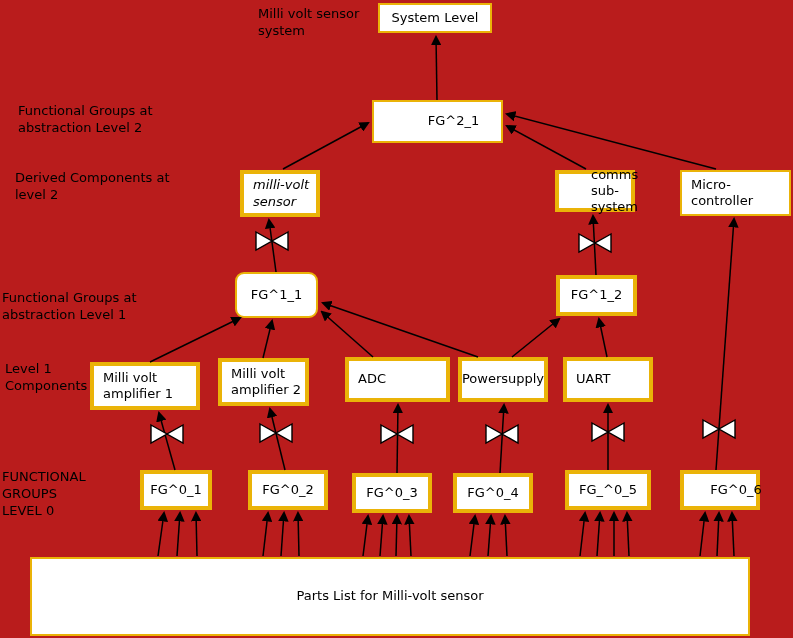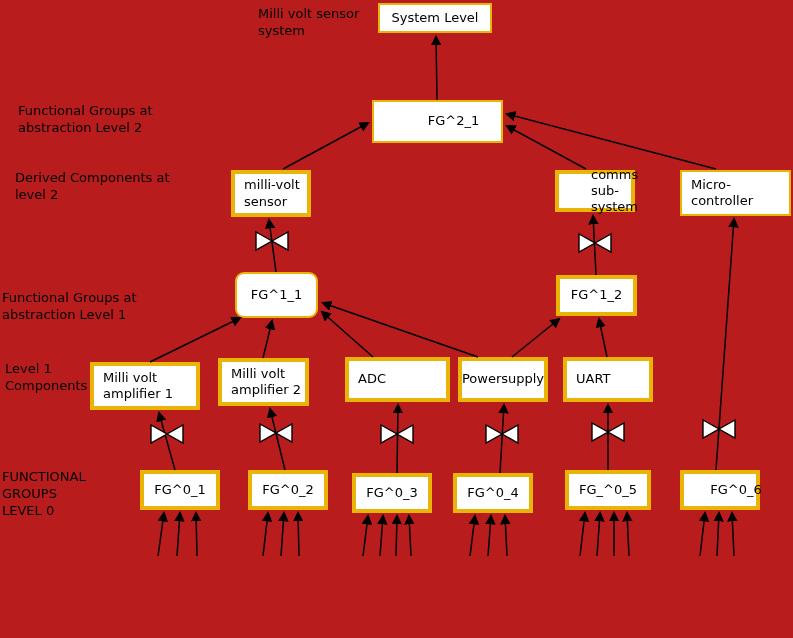--- a/index.html
+++ b/index.html
@@ -37,45 +37,46 @@
 abstraction Level 1</div>
   <div class="label" style="left:5px;   top:360px;">Level  1
 Components</div>
   <div class="label" style="left:2px;   top:468px;">FUNCTIONAL
 GROUPS
 LEVEL 0</div>
 
   <div class="box thick" style="left:378px; top:3px;   width:114px; height:30px;">System Level</div>
   <div class="box thick" style="left:372px; top:100px; width:131px; height:43px;padding-left:32px;">FG^2_1</div>
 
-  <div class="box left" style="left:231px; top:170px; width:80px;  height:47px;">milli-volt
+  <div class="box left" style="left:240px; top:170px; width:80px;  height:47px;font-style:italic;">milli-volt
 sensor</div>
   <div class="box left" style="left:555px; top:170px; width:80px;  height:42px;padding-left:32px;">comms
 sub-system</div>
   <div class="box left thick" style="left:680px; top:170px; width:111px; height:46px;">Micro-
 controller</div>
 
   <div class="box thick" style="left:235px; top:272px; width:83px;  height:46px;border-radius:9px;">FG^1_1</div>
   <div class="box" style="left:556px; top:275px; width:81px;  height:41px;text-align:center;">FG^1_2</div>
 
   <div class="box left" style="left:90px;  top:362px; width:110px; height:48px;">Milli volt
 amplifier 1</div>
   <div class="box left" style="left:218px; top:358px; width:91px;  height:48px;">Milli volt
 amplifier 2</div>
   <div class="box left" style="left:345px; top:357px; width:105px; height:45px;">ADC</div>
   <div class="box" style="left:458px; top:357px; width:90px;  height:45px;">Powersupply</div>
   <div class="box left" style="left:563px; top:357px; width:90px;  height:45px;">UART</div>
 
-  <div class="box" style="left:140px; top:470px; width:80px; height:40px;">FG^0_1</div>
+  <div class="box" style="left:140px; top:470px; width:72px; height:40px;">FG^0_1</div>
   <div class="box" style="left:248px; top:470px; width:80px; height:40px;">FG^0_2</div>
   <div class="box" style="left:352px; top:473px; width:80px; height:40px;text-align:center;">FG^0_3</div>
   <div class="box" style="left:453px; top:473px; width:80px; height:40px;">FG^0_4</div>
   <div class="box" style="left:565px; top:470px; width:86px; height:40px;">FG_^0_5</div>
   <div class="box" style="left:680px; top:470px; width:80px; height:40px;padding-left:32px;">FG^0_6</div>
 
+  <div class="box thick" style="left:30px; top:557px; width:720px; height:79px;">Parts List for Milli-volt sensor</div>
 
   <svg class="wires" width="793" height="638" viewBox="0 0 793 638">
     <defs>
       <marker id="arrow" viewBox="0 0 10 10" refX="8" refY="5" markerWidth="7" markerHeight="7" orient="auto">
         <path d="M0,0 L10,5 L0,10 z" fill="#000"></path>
       </marker>
     </defs>
 
     <line x1="437" y1="100" x2="436" y2="37" marker-end="url(#arrow)"></line>
 

